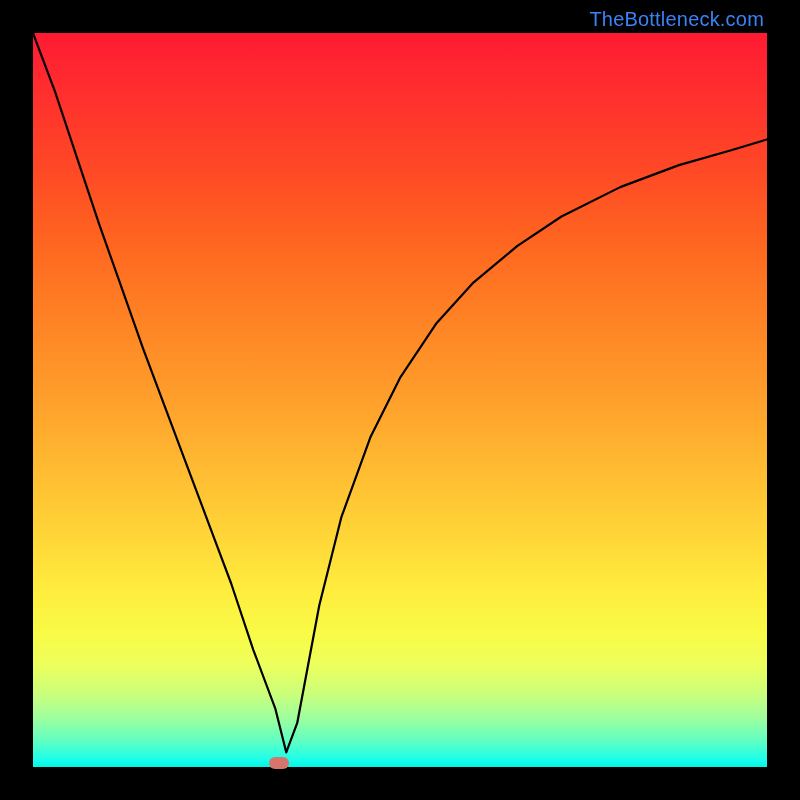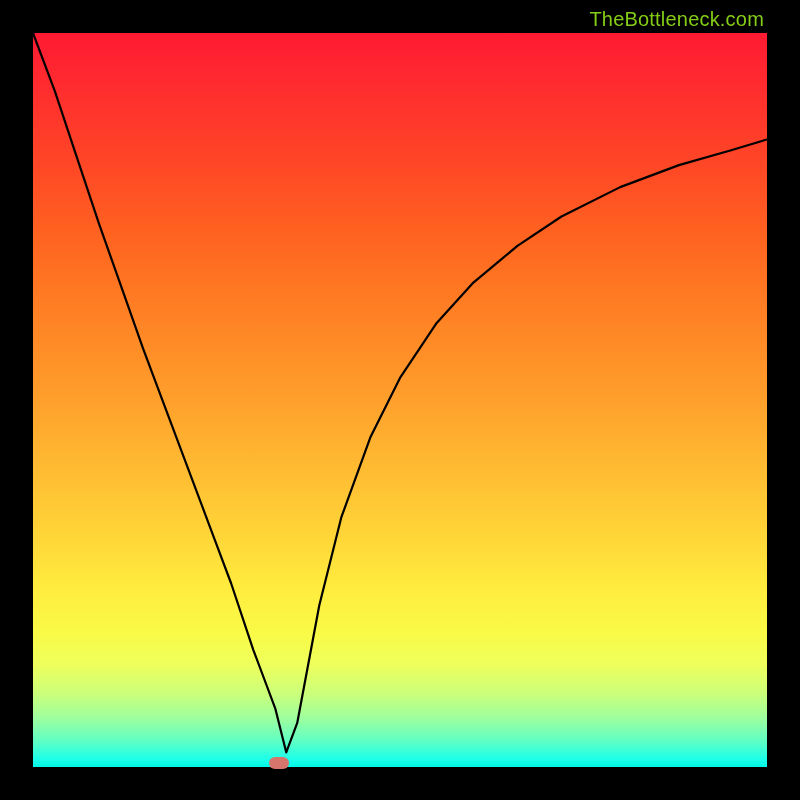--- a/index.html
+++ b/index.html
@@ -41,21 +41,21 @@
       #9bffa0 93.5%,
       #5effc4 96.5%,
       #1bffea 99%,
       #00f7e5 100%
     );
   }
   .watermark {
     position: absolute;
     right: 36px;
     top: 8px;
-    color: #84cc16;
+    color: #3b82f6;
     font-size: 20px;
     font-weight: 400;
     letter-spacing: 0.2px;
   }
   svg.curve {
     position: absolute;
     left: 33px;
     top: 33px;
     width: 734px;
     height: 734px;

